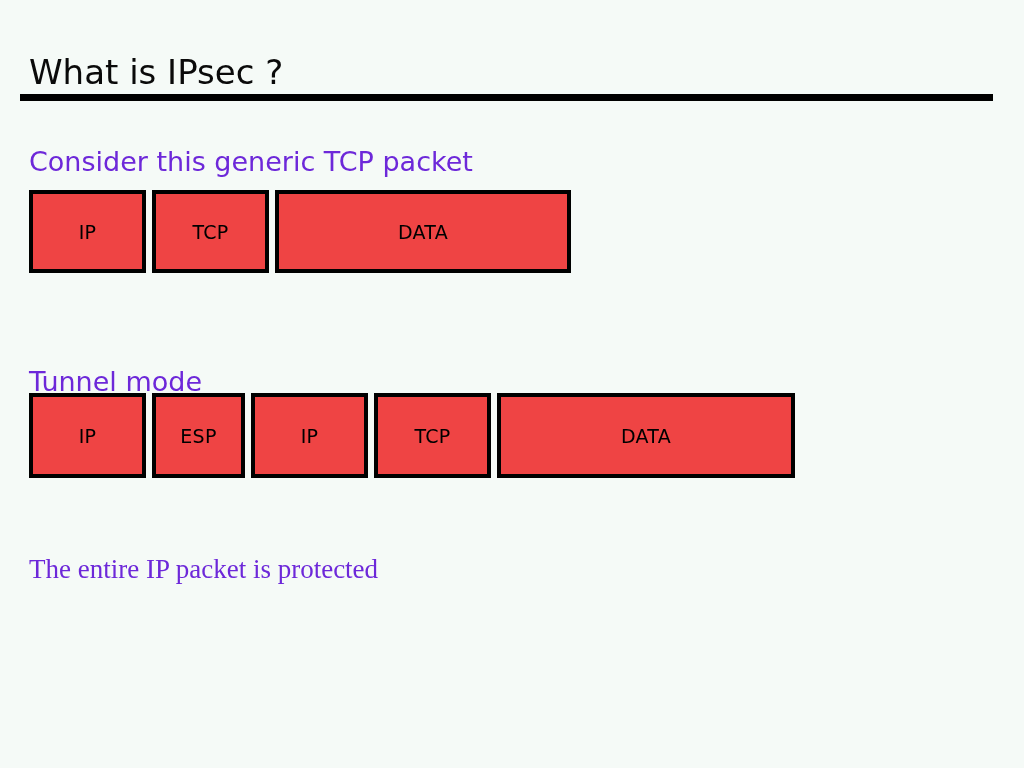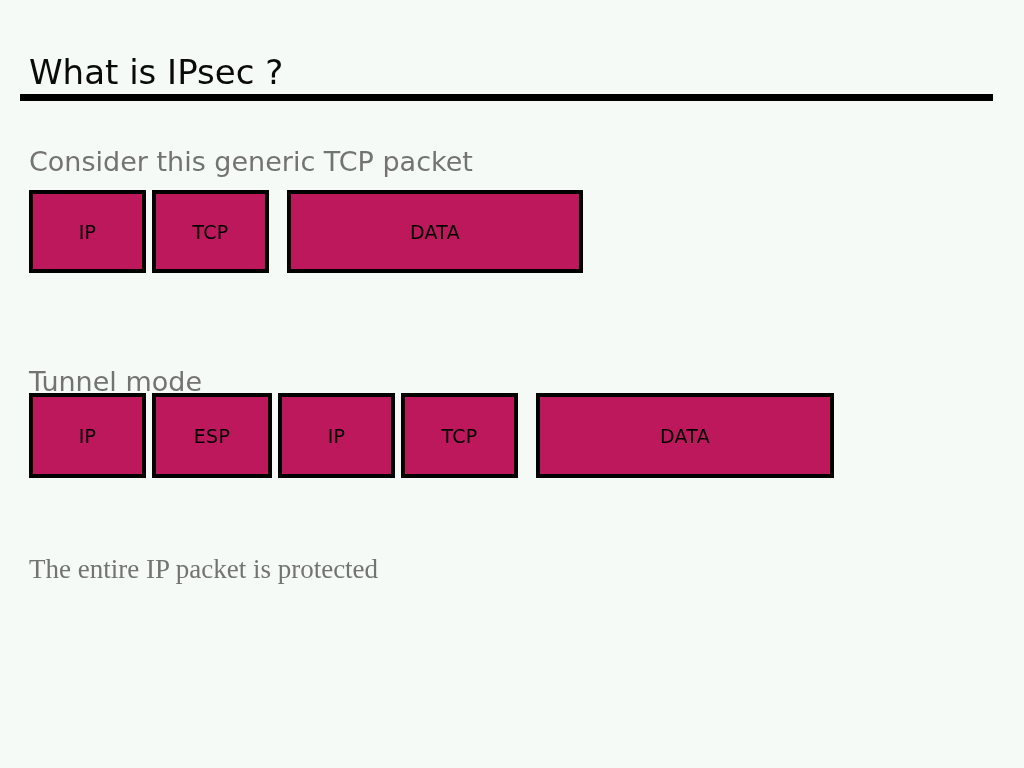--- a/index.html
+++ b/index.html
@@ -43,21 +43,21 @@
     background: #000000;
   }
 
   
   .caption {
     position: absolute;
     left: 29px;
     font-size: 27px;
     line-height: 32px;
     font-weight: 400;
-    color: #737373;
+    color: #6d28d9;
     white-space: nowrap;
   }
   .caption-1 { top: 146px; }
   .caption-2 { top: 366px; }
   .caption-3 { top: 553px; font-family: Liberation Serif, serif; }
 
   
   .packet-row {
     position: absolute;
     display: flex;
@@ -69,29 +69,28 @@
     height: 83px;
   }
   .packet-row-2 {
     left: 29px;
     top: 393px;
     height: 85px;
   }
   .packet-field {
     box-sizing: border-box;
     border: 4px solid #000000;
-    background: #be185d;
+    background: #ef4444;
     display: flex;
     align-items: center;
     justify-content: center;
     margin-right: 6px;
   }
   .packet-field:last-child {
     margin-right: 0;
-    margin-left: 12px;
   }
   .packet-field-label {
     font-size: 19px;
     line-height: 22px;
     font-weight: 400;
     color: #000000;
     letter-spacing: 0.3px;
     white-space: nowrap;
   }
 </style>
@@ -117,21 +116,21 @@
       <span class="packet-field-label">DATA</span>
     </div>
   </div>
 
   <div class="caption caption-2">Tunnel mode</div>
 
   <div class="packet-row packet-row-2">
     <div class="packet-field" style="width:117px">
       <span class="packet-field-label">IP</span>
     </div>
-    <div class="packet-field" style="width:120px">
+    <div class="packet-field" style="width:93px">
       <span class="packet-field-label">ESP</span>
     </div>
     <div class="packet-field" style="width:117px">
       <span class="packet-field-label">IP</span>
     </div>
     <div class="packet-field" style="width:117px">
       <span class="packet-field-label">TCP</span>
     </div>
     <div class="packet-field" style="width:298px">
       <span class="packet-field-label">DATA</span>

